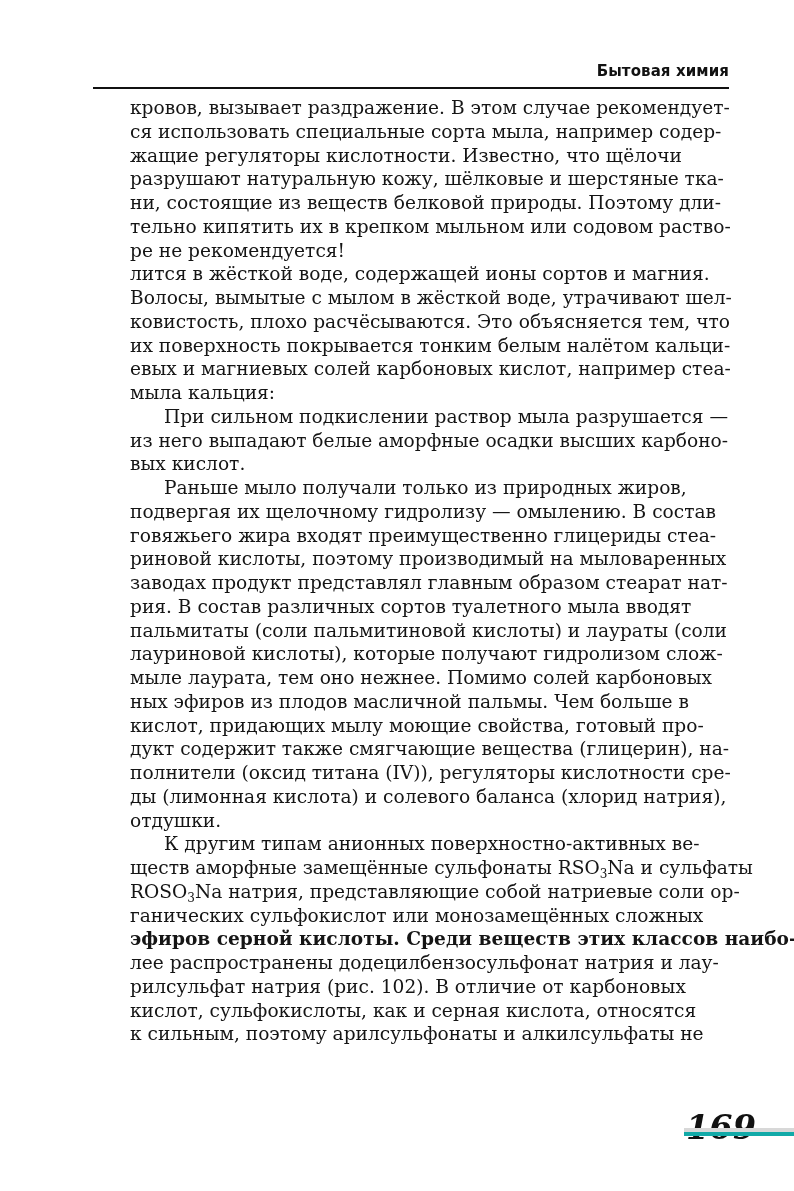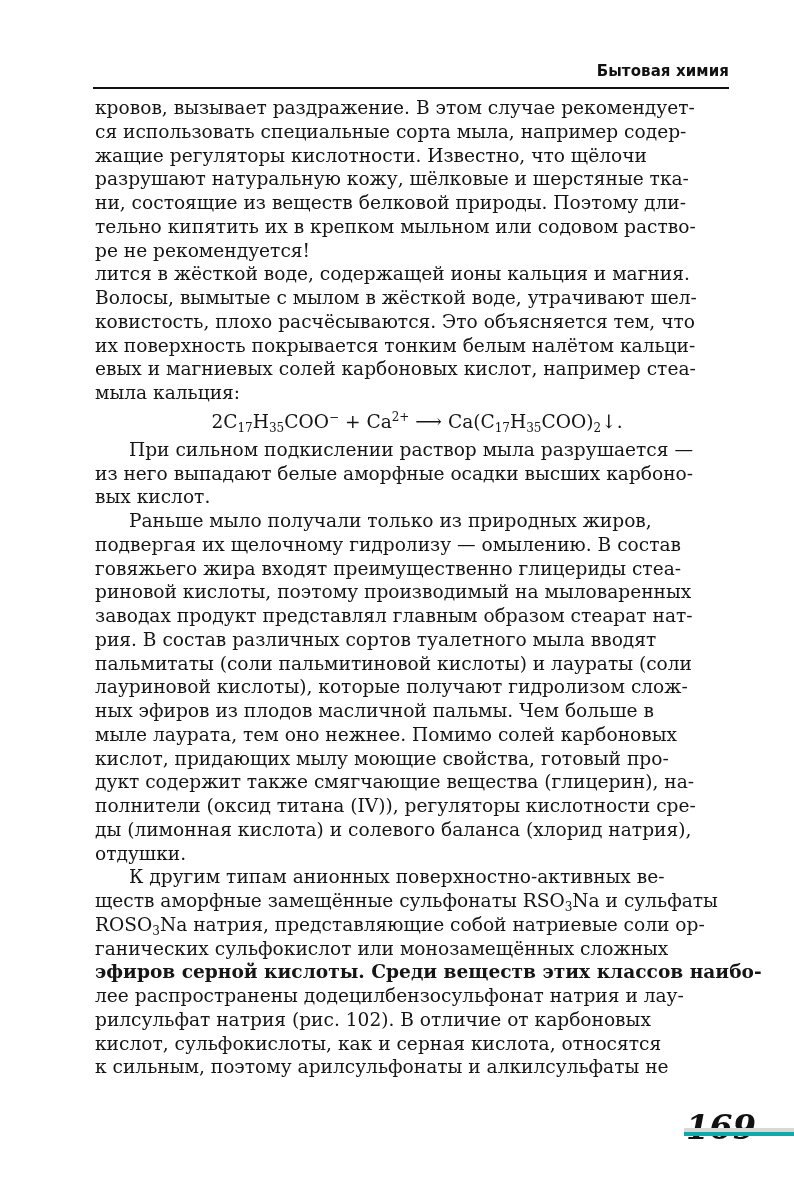--- a/index.html
+++ b/index.html
@@ -11,21 +11,21 @@
     color: #111; letter-spacing: 0.1px;
   }
   .head-rule {
     position: absolute; left: 93px; top: 87px; width: 636px; height: 1.5px; background: #111;
   }
   .body-text {
     position: absolute; left: 95px; top: 96px; width: 634px;
     font-family: "DejaVu Serif", serif; font-size: 18.6px; line-height: 23.75px;
     color: #151515;
   }
-  .line { display: block; white-space: nowrap; text-align: justify; text-align-last: justify; height: 23.75px; }
+  .line { display: block; white-space: nowrap; text-align: justify; text-align-last: justify; height: 23.75px; margin-left: 35px; }
   .line.last { text-align-last: left; }
   .line.indent { padding-left: 34px; }
   .equation { display: block; text-align: center; height: 33px; line-height: 33px; white-space: nowrap; padding-left: 10px; }
   sub { font-size: 12px; vertical-align: -4px; line-height: 0; }
   sup { font-size: 12px; vertical-align: 7px; line-height: 0; }
   .folio {
     position: absolute; left: 686px; top: 1108px;
     font-family: "DejaVu Serif", serif; font-style: italic; font-weight: bold;
     font-size: 33px; color: #111; letter-spacing: 0.5px;
   }
@@ -42,48 +42,45 @@
   <div>
     <span class="line" style="text-align-last: left; text-align: left;">кровов, вызывает раздражение. В этом случае рекомендует-</span>
     <span class="line" style="text-align-last: left; text-align: left;">ся использовать специальные сорта мыла, например содер-</span>
     <span class="line" style="text-align-last: left; text-align: left;">жащие регуляторы кислотности. Известно, что щёлочи</span>
     <span class="line" style="text-align-last: left; text-align: left;">разрушают натуральную кожу, шёлковые и шерстяные тка-</span>
     <span class="line" style="text-align-last: left; text-align: left;">ни, состоящие из веществ белковой природы. Поэтому дли-</span>
     <span class="line" style="text-align-last: left; text-align: left;">тельно кипятить их в крепком мыльном или содовом раство-</span>
     <span class="line last">ре не рекомендуется!</span>
   </div>
   <div>
-    <span class="line" style="text-align-last: left; text-align: left;">лится в жёсткой воде, содержащей ионы кальция и магния.</span>
+    <span class="line" style="text-align-last: left; text-align: left;">лится в жёсткой воде, содержащей ионы сортов и магния.</span>
     <span class="line" style="text-align-last: left; text-align: left;">Волосы, вымытые с мылом в жёсткой воде, утрачивают шел-</span>
     <span class="line" style="text-align-last: left; text-align: left;">ковистость, плохо расчёсываются. Это объясняется тем, что</span>
     <span class="line" style="text-align-last: left; text-align: left;">их поверхность покрывается тонким белым налётом кальци-</span>
     <span class="line" style="text-align-last: left; text-align: left;">евых и магниевых солей карбоновых кислот, например стеа-</span>
     <span class="line last">мыла кальция:</span>
   </div>
 
-  <div class="equation">
-    <span>2C</span><sub>17</sub><span>H</span><sub>35</sub><span>COO</span><sup>−</sup><span style="white-space:pre"> + </span><span>Ca</span><sup>2+</sup><span style="white-space:pre"> ⟶ </span><span>Ca(C</span><sub>17</sub><span>H</span><sub>35</sub><span>COO)</span><sub>2</sub><span>↓.</span>
-  </div>
 
   <div>
     <span class="line indent" style="text-align-last: left; text-align: left;">При сильном подкислении раствор мыла разрушается —</span>
     <span class="line" style="text-align-last: left; text-align: left;">из него выпадают белые аморфные осадки высших карбоно-</span>
     <span class="line last">вых кислот.</span>
   </div>
   <div>
     <span class="line indent" style="text-align-last: left; text-align: left;">Раньше мыло получали только из природных жиров,</span>
     <span class="line" style="text-align-last: left; text-align: left;">подвергая их щелочному гидролизу — омылению. В состав</span>
     <span class="line" style="text-align-last: left; text-align: left;">говяжьего жира входят преимущественно глицериды стеа-</span>
     <span class="line" style="text-align-last: left; text-align: left;">риновой кислоты, поэтому производимый на мыловаренных</span>
     <span class="line" style="text-align-last: left; text-align: right;">заводах продукт представлял главным образом стеарат нат-</span>
     <span class="line" style="text-align-last: left; text-align: left;">рия. В состав различных сортов туалетного мыла вводят</span>
     <span class="line" style="text-align-last: left; text-align: left;">пальмитаты (соли пальмитиновой кислоты) и лаураты (соли</span>
     <span class="line" style="text-align-last: left; text-align: left;">лауриновой кислоты), которые получают гидролизом слож-</span>
+    <span class="line" style="text-align-last: left; text-align: left;">мыле лаурата, тем оно нежнее. Помимо солей карбоновых</span>
     <span class="line" style="text-align-last: left; text-align: left;">ных эфиров из плодов масличной пальмы. Чем больше в</span>
-    <span class="line" style="text-align-last: left; text-align: left;">мыле лаурата, тем оно нежнее. Помимо солей карбоновых</span>
     <span class="line" style="text-align-last: left; text-align: left;">кислот, придающих мылу моющие свойства, готовый про-</span>
     <span class="line" style="text-align-last: left; text-align: left;">дукт содержит также смягчающие вещества (глицерин), на-</span>
     <span class="line" style="text-align-last: left; text-align: left;">полнители (оксид титана (IV)), регуляторы кислотности сре-</span>
     <span class="line" style="text-align-last: left; text-align: left;">ды (лимонная кислота) и солевого баланса (хлорид натрия),</span>
     <span class="line last">отдушки.</span>
   </div>
   <div>
     <span class="line indent" style="text-align-last: left; text-align: left;">К другим типам анионных поверхностно-активных ве-</span>
     <span class="line" style="word-spacing: 0.00260417px; text-align-last: left; text-align: left;"><span>ществ аморфные замещённые сульфонаты RSO</span><sub>3</sub><span>Na и сульфаты</span></span>
     <span class="line" style="text-align-last: left; text-align: left;"><span>ROSO</span><sub>3</sub><span>Na натрия, представляющие собой натриевые соли ор-</span></span>

